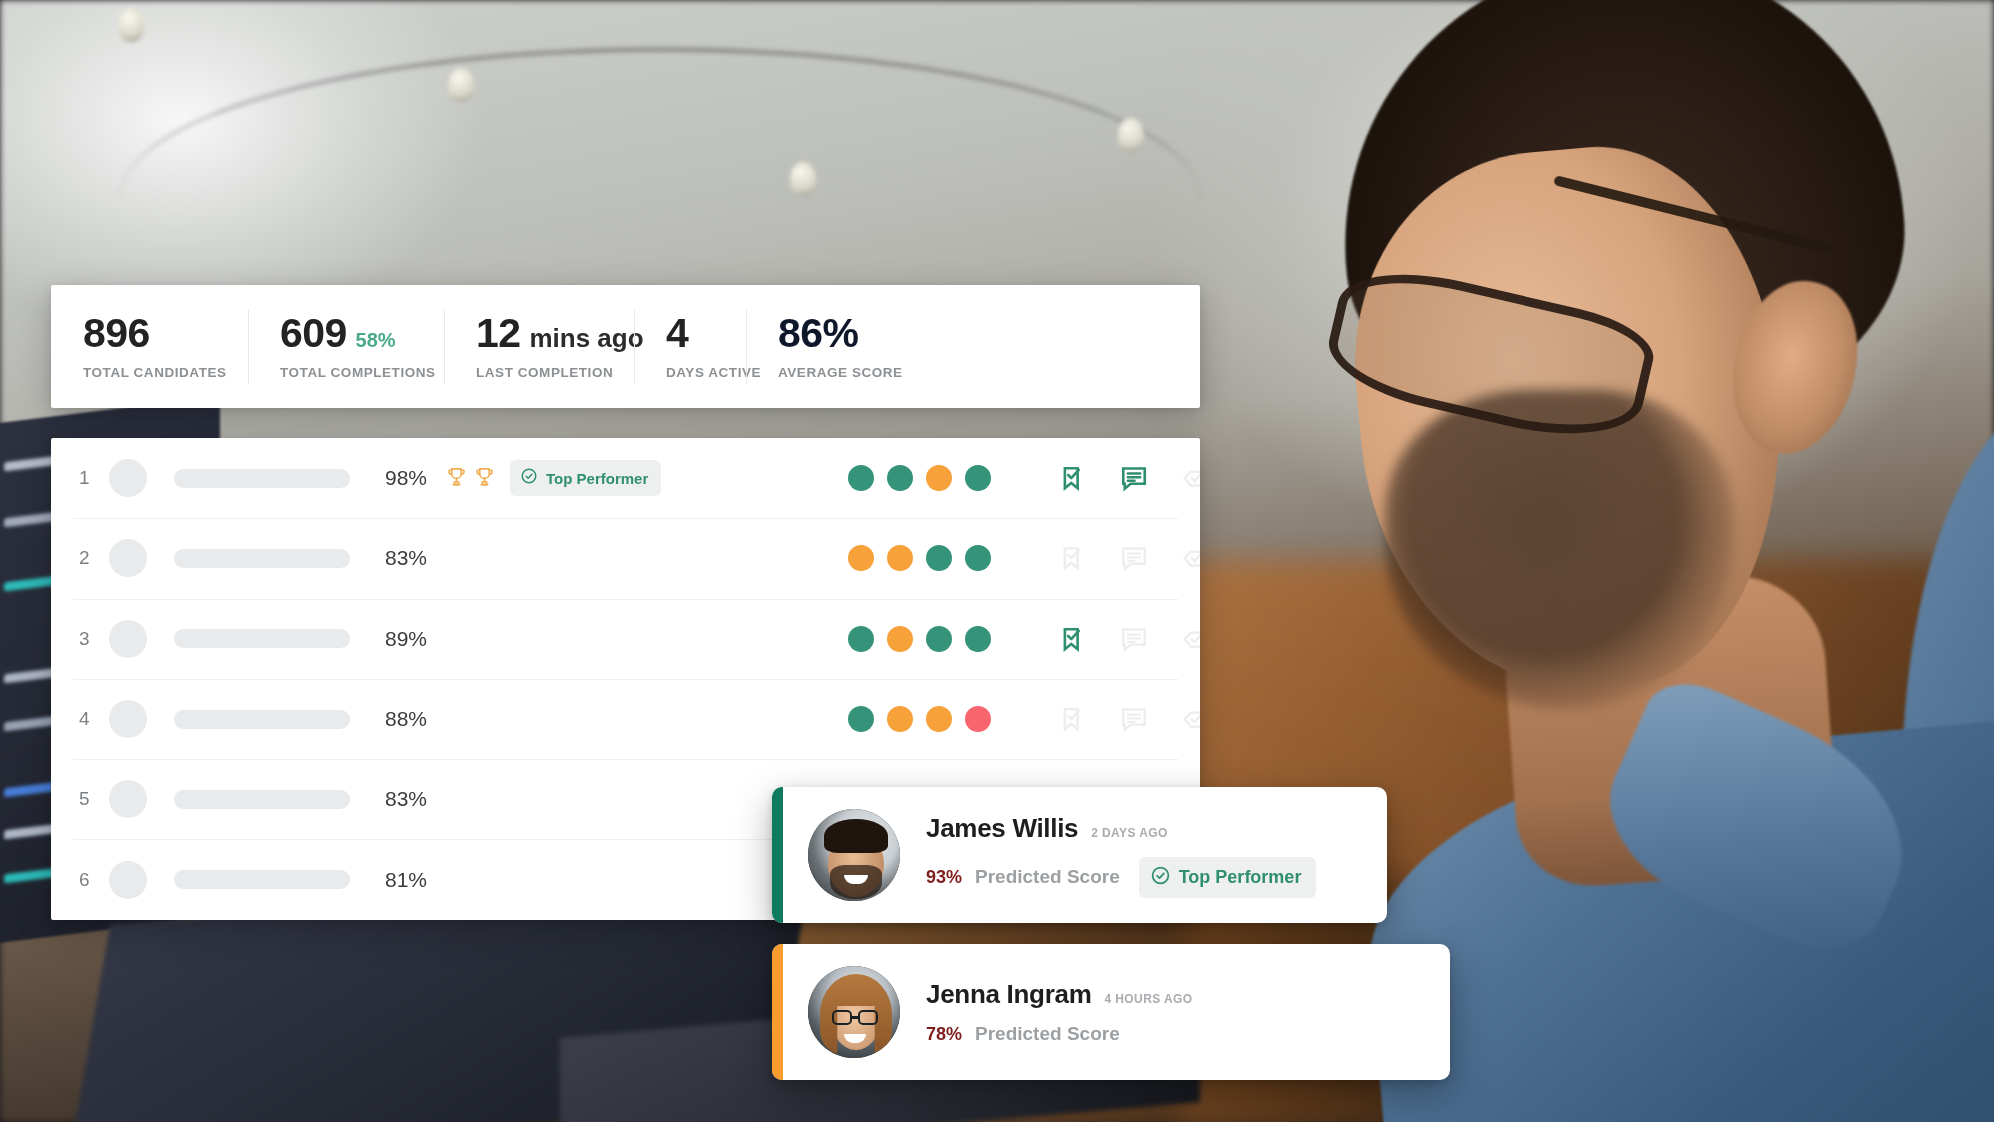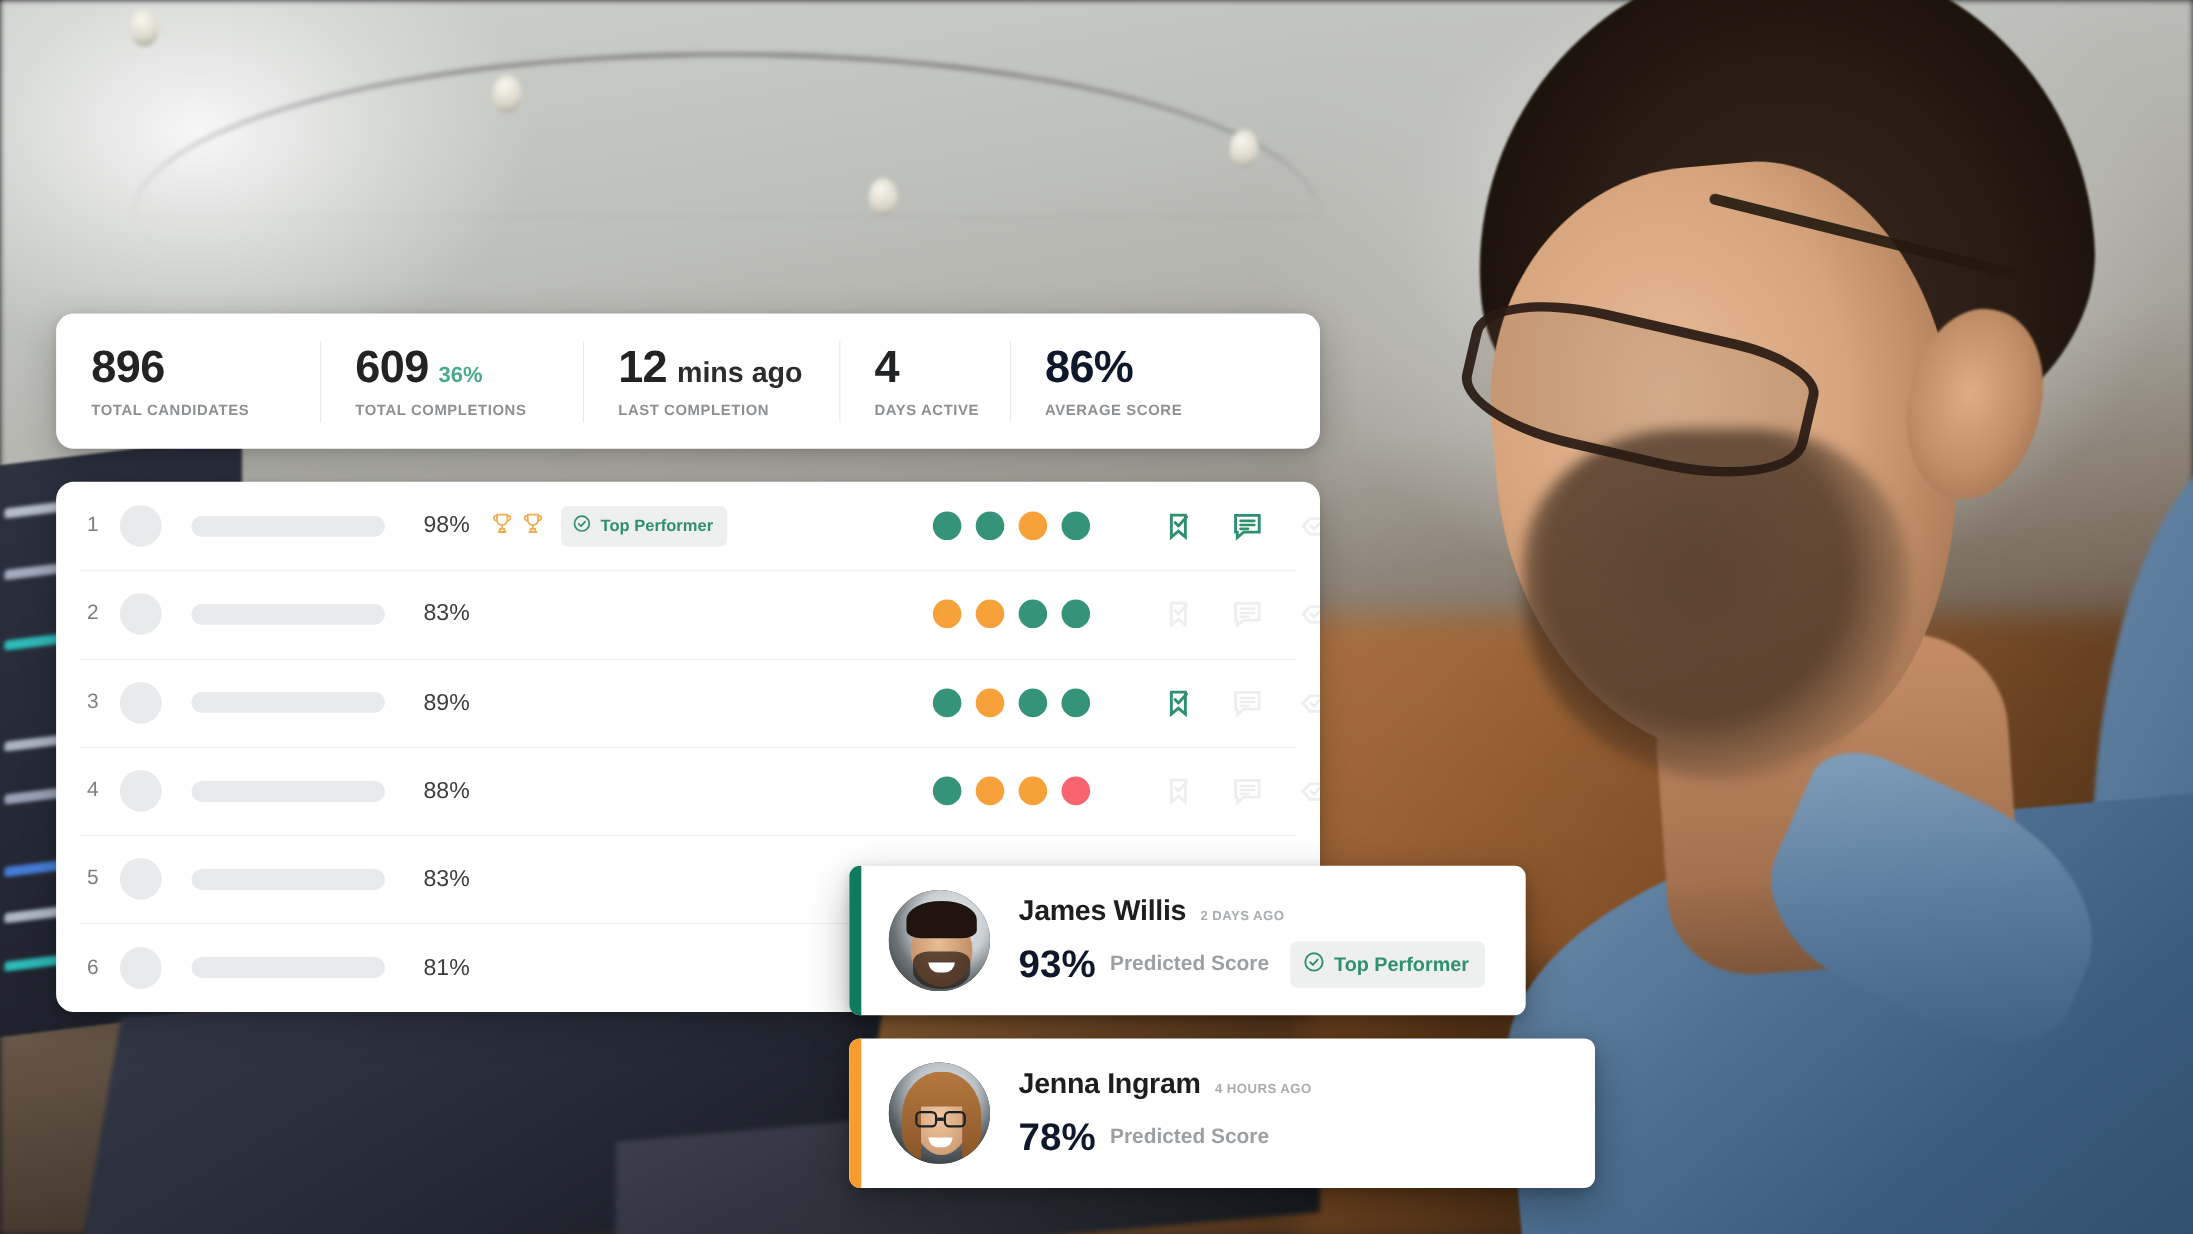--- a/index.html
+++ b/index.html
@@ -121,23 +121,22 @@
     border-radius:20% 52% 30% 40%; transform:rotate(24deg); filter:blur(1.6px);
   }
   .p-shoulder {
     position:absolute; left:720px; top:430px; width:330px; height:760px;
     background:linear-gradient(120deg,#6c8cab 0%,#496b8d 45%,#2e4c69 100%);
     border-radius:58% 0 0 0; transform:rotate(-3deg); filter:blur(1.8px);
   }
 
   
   .panel {
-    position:absolute; background:#ffffff; border-radius:16px;
+    position:absolute; background:#ffffff; border-radius:2px;
     box-shadow:0 10px 34px rgba(0,0,0,.22), 0 2px 8px rgba(0,0,0,.10);
-    gap:43px;
   }
 
   
   #stats { left:51px; top:285px; width:1149px; height:123px; display:flex; align-items:center; }
   .stat {
     padding:0 0 0 32px; height:74px; display:flex; flex-direction:column;
     justify-content:center; position:relative;
   }
   .stat + .stat::before {
     content:""; position:absolute; left:0; top:0; bottom:0; width:1px; background:#e6e8ea;
@@ -193,21 +192,21 @@
   .notif-body { display:flex; align-items:center; padding:22px 30px 22px 25px; gap:26px; }
   .notif-avatar {
     width:92px; height:92px; border-radius:50%; flex:none; overflow:hidden; position:relative;
     background:#2a2a2a;
   }
   .notif-lines { display:flex; flex-direction:column; gap:13px; }
   .notif-line1 { display:flex; align-items:baseline; gap:13px; }
   .notif-name { font-size:26px; font-weight:bold; color:#1d1e20; letter-spacing:-.3px; }
   .notif-time { font-size:12px; font-weight:bold; color:#a9acaf; letter-spacing:.4px; }
   .notif-line2 { display:flex; align-items:center; gap:13px; }
-  .notif-score { font-size:35px; font-weight:bold; color:#0f172a; }
+  .notif-score { font-size:18px; font-weight:bold; color:#7f1d1d; }
   .notif-score-label { font-size:19px; font-weight:bold; color:#9ca0a3; }
   #notif-james { left:772px; top:787px; width:615px; }
   #notif-jenna { left:772px; top:944px; width:678px; }
 
   
   .fa-head { position:absolute; border-radius:50%; }
   .fa-hair { position:absolute; }
 </style>
 </head>
 <body>
@@ -255,21 +254,21 @@
   <div class="stat w1">
     <div class="stat-top">
       <span class="stat-num">896</span>
     </div>
     <div class="stat-label">TOTAL CANDIDATES</div>
   </div>
 
   <div class="stat w2">
     <div class="stat-top">
       <span class="stat-num">609</span>
-      <span class="stat-sub-green">36%</span>
+      <span class="stat-sub-green">58%</span>
     </div>
     <div class="stat-label">TOTAL COMPLETIONS</div>
   </div>
 
   <div class="stat w3">
     <div class="stat-top">
       <span class="stat-num">12</span>
       <span class="stat-sub-dark">mins ago</span>
     </div>
     <div class="stat-label">LAST COMPLETION</div>

